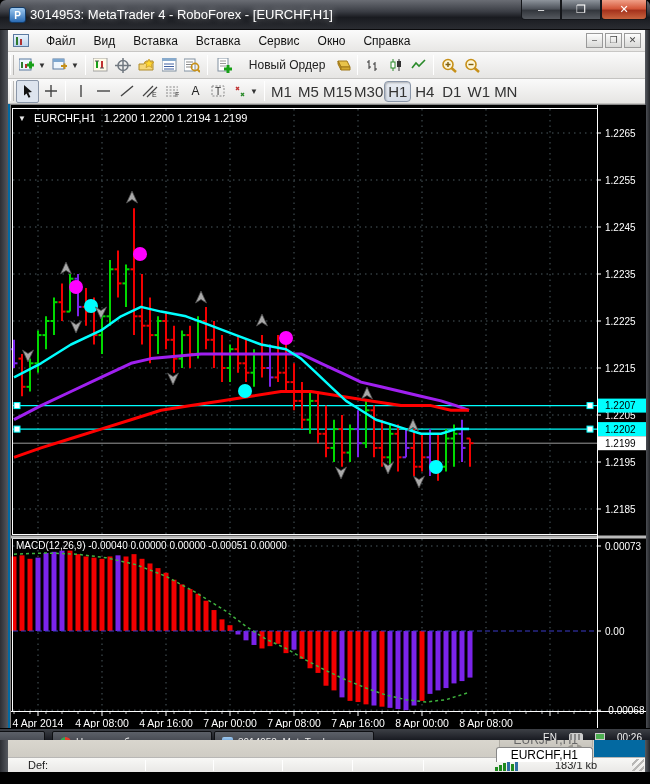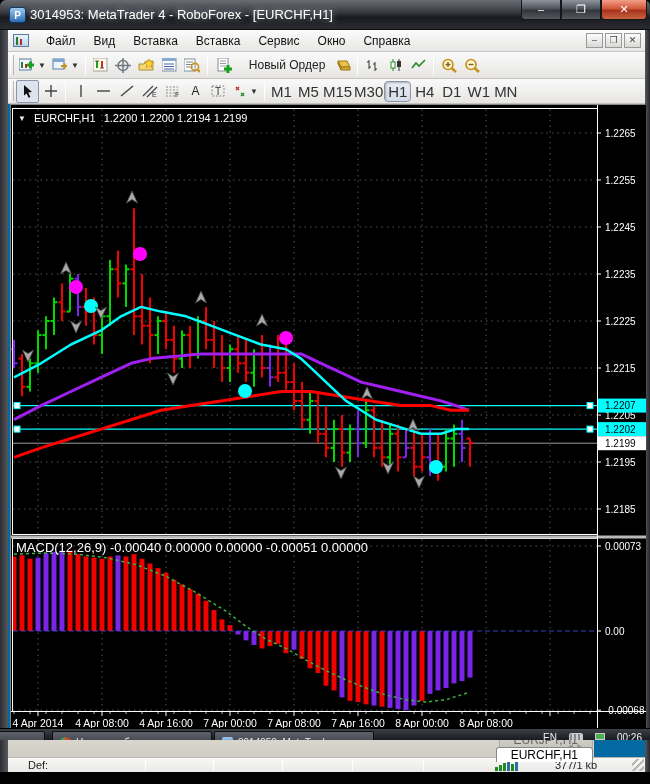--- a/index.html
+++ b/index.html
@@ -53,21 +53,21 @@
     border:1px solid transparent;display:flex;align-items:center;justify-content:center;}
   .tfbtn.active{background:linear-gradient(#e9edf3,#d6dde8);border:1px solid #8a96a8;
     border-radius:4px;box-shadow:inset 1px 1px 2px rgba(0,0,0,.25);}
   .ic{display:inline-block;}
   
   .chartarea{position:absolute;left:2px;top:74px;width:635px;height:627px;background:#000;
     border:1px solid #888;border-right:none;}
   .chartheader{position:absolute;left:7px;top:7px;color:#fff;font-size:11px;
     display:flex;gap:8px;align-items:center;z-index:5;}
   .chartheader .tri{font-size:8px;color:#e8e8e8;}
-  .macdheader{position:absolute;left:5px;top:435px;color:#fff;font-size:13px;z-index:5;}
+  .macdheader{position:absolute;left:5px;top:435px;color:#fff;font-size:10px;z-index:5;}
   
   .tabbar{position:absolute;left:0;top:701px;width:586px;height:26px;
     background:linear-gradient(#dedbd3,#cfccc4);border-top:1px solid #999;
     display:flex;align-items:flex-end;padding-left:4px;font-size:12px;flex-direction:column;}
   .tab{height:21px;padding:0 14px;display:flex;align-items:center;color:#666;
     border:1px solid #b0ada5;border-bottom:none;border-radius:3px 3px 0 0;margin-right:1px;
     background:linear-gradient(#d8d5cd,#c8c5bd);}
   .tab.active{background:#fff;color:#000;height:24px;border-color:#888;position:relative;z-index:2;}
   .tabarrows{position:absolute;right:8px;top:8px;color:#9a9890;font-size:10px;letter-spacing:4px;}
   
@@ -731,21 +731,21 @@
       <div class="ssep" style="left:344px"></div>
       <div class="ssep" style="left:415px"></div>
       <div class="connbars">
         <i style="height:4px"></i>
           <i style="height:6px"></i>
           <i style="height:8px"></i>
           <i style="height:10px;background:#2e6da4"></i>
           <i style="height:7px"></i>
           <i style="height:9px;background:#2e6da4"></i>
       </div>
-      <span class="kbinfo">377/1 kb</span>
+      <span class="kbinfo">183/1 kb</span>
       <div class="gripcorner"></div>
     </div>
   </div>
 
   <div class="taskbar">
     <div class="taskbtn" style="left:-30px;width:75px">
       
     </div>
     <div class="taskbtn" style="left:52px;width:160px">
       <span class="chromeicon"></span>

